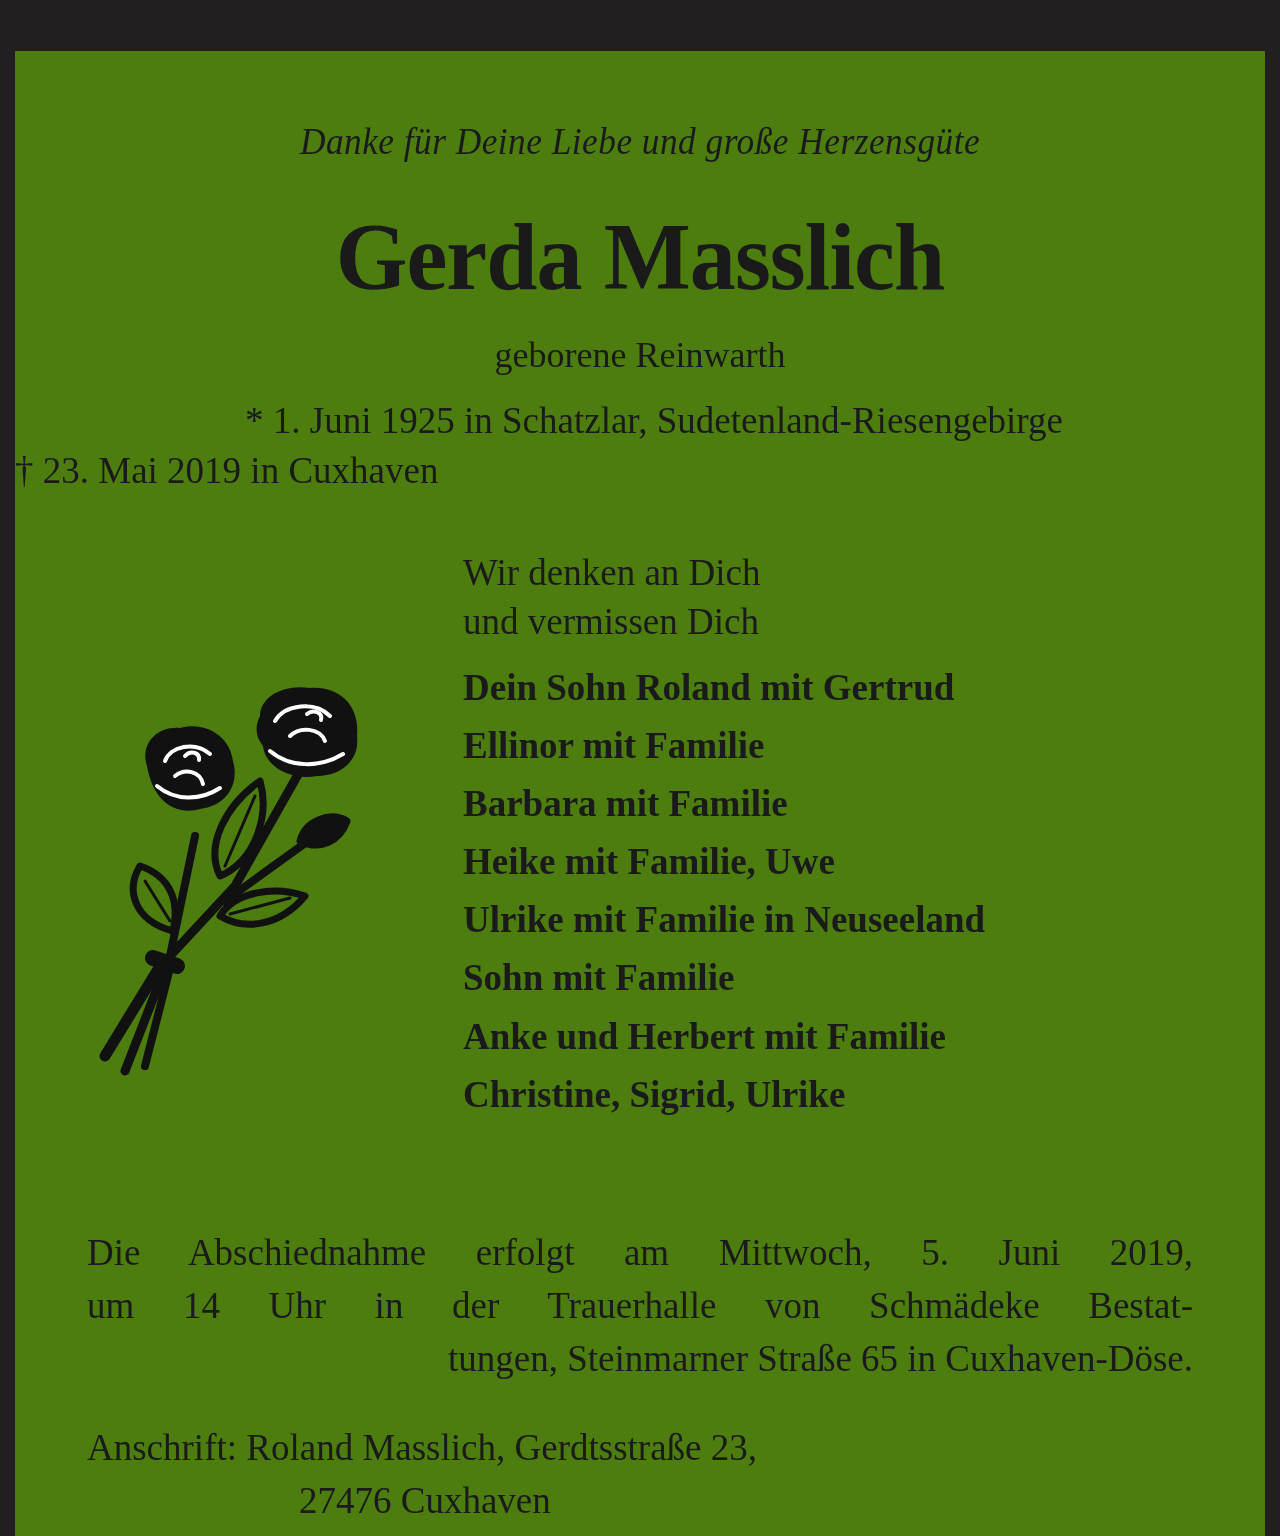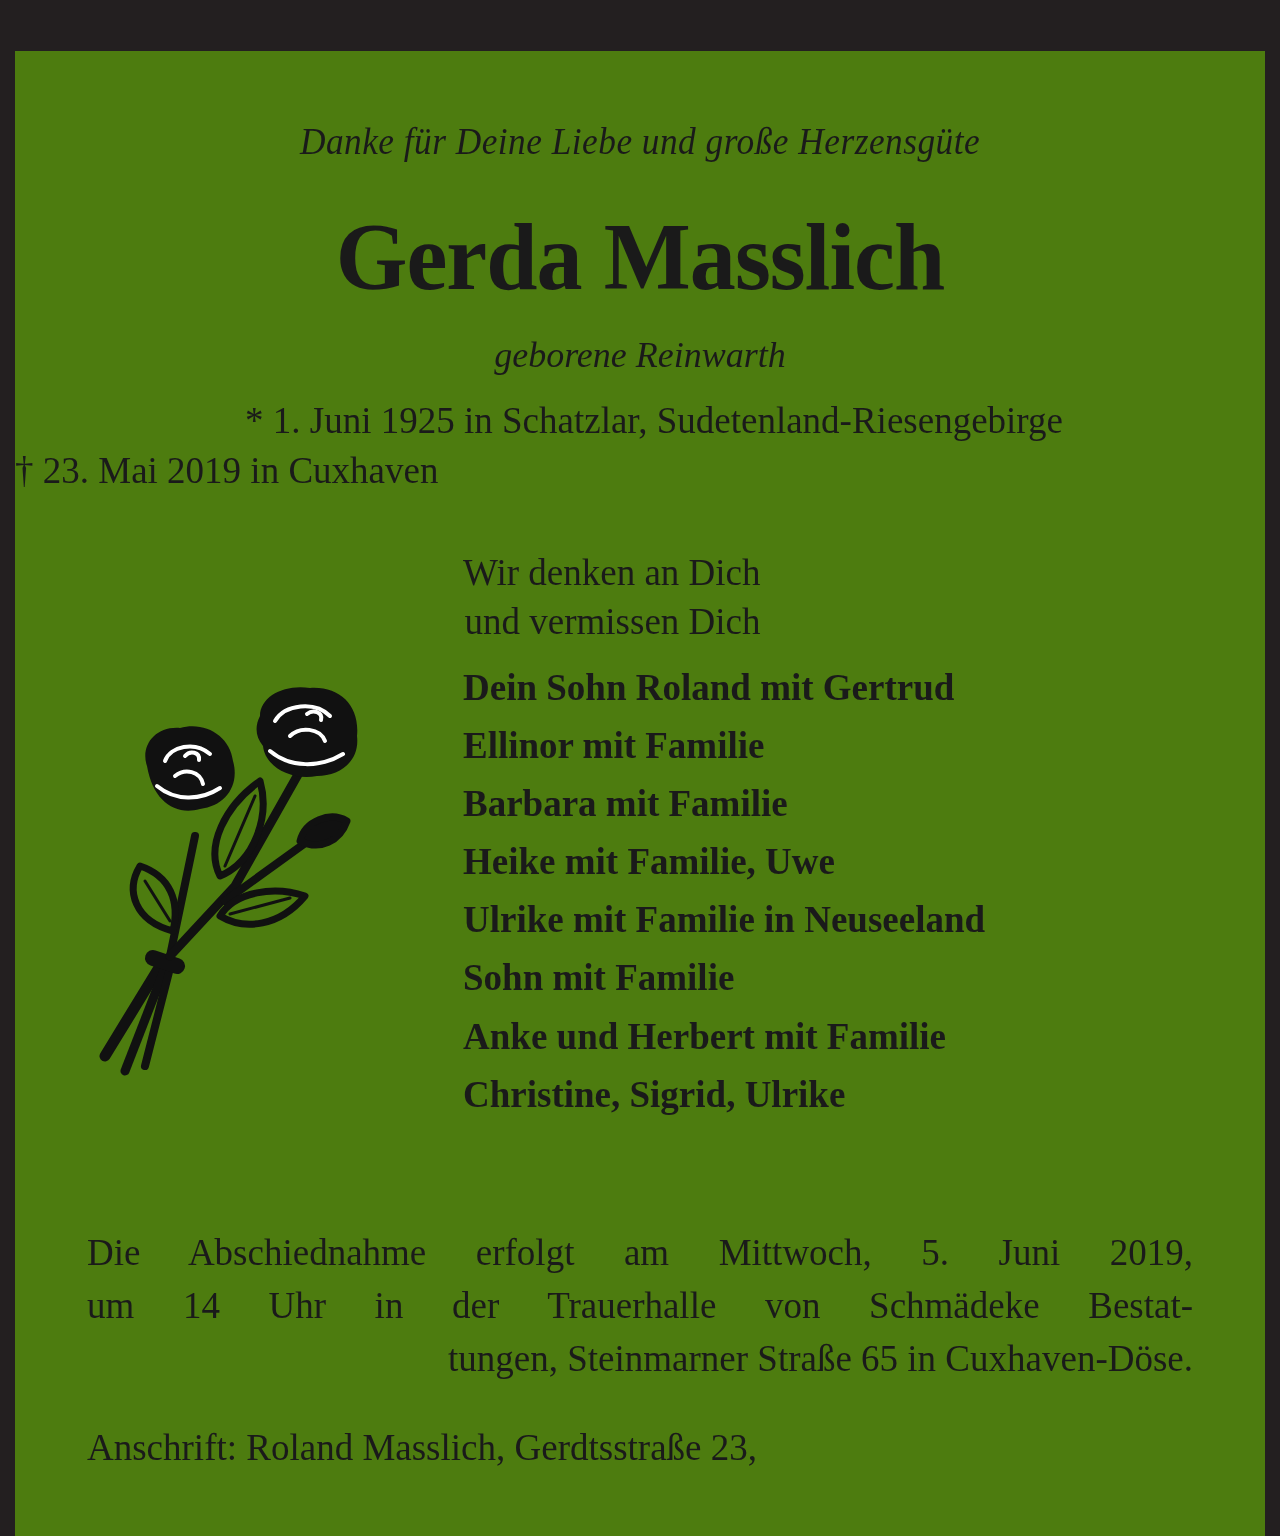--- a/index.html
+++ b/index.html
@@ -21,25 +21,25 @@
     .abs { position: absolute; white-space: nowrap; }
     .center { left: 0; width: 1250px; text-align: center; }
     .motto {
       top: 68px; font-style: italic; font-size: 38px;
       letter-spacing: 0.5px; transform: scaleX(0.93); transform-origin: center;
     }
     .name {
       top: 150px; font-weight: bold; font-size: 96px; letter-spacing: -1px;
       transform: scaleX(0.96); transform-origin: center;
     }
-    .maiden { top: 283px; font-size: 36px; font-style: italic; }
+    .maiden { top: 283px; font-size: 36px; }
     .birth  { top: 348px; font-size: 37px; left: 0; width: 1278px; }
     .death  { top: 398px; font-size: 37px; left: 0; width: 1262px; }
     .verse {
-      left: 448px; font-size: 37px; line-height: 49px; top: 497px; text-align: right;
+      left: 448px; font-size: 37px; line-height: 49px; top: 497px;
     }
     .family {
       left: 448px; top: 614px; font-weight: bold; font-size: 37px;
     }
     .family div { height: 58.1px; line-height: 46px; }
     .roses {
       position: absolute; left: 70px; top: 625px;
       width: 300px; height: 400px;
     }
     .farewell {
@@ -129,15 +129,16 @@
   </div>
 
   <div class="abs farewell">
     <div class="justified">Die Abschiednahme erfolgt am Mittwoch, 5. Juni 2019,</div>
     <div class="justified">um 14 Uhr in der Trauerhalle von Schmädeke Bestat-</div>
     <div>tungen, Steinmarner Straße 65 in Cuxhaven-Döse.</div>
   </div>
 
   <div class="abs address">
     <div>Anschrift: Roland Masslich, Gerdtsstraße 23,</div>
+    <div class="line2">27476 Cuxhaven</div>
   </div>
 
 </div>
 
 </body></html>

